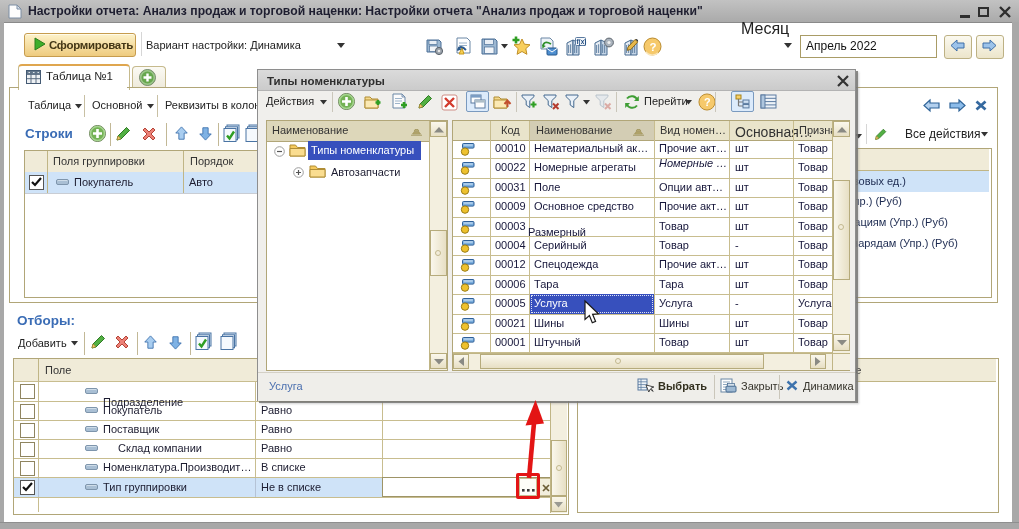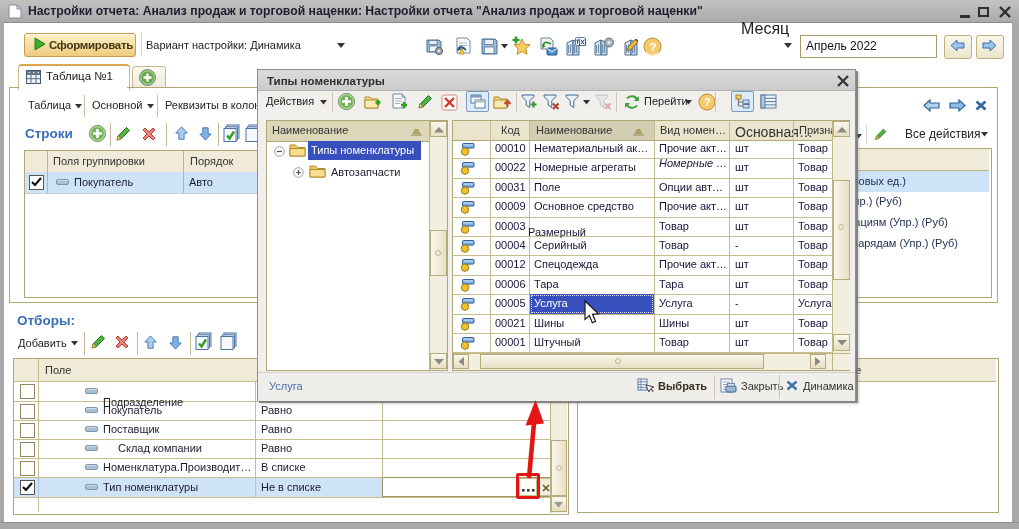--- a/index.html
+++ b/index.html
@@ -264,21 +264,21 @@
 <div class="tx" style="left:261px;top:461px;">В списке</div>
 
 <div class="ab hl" style="left:14px;top:478px;width:368px;height:19px;"></div>
 <div class="ab" style="left:38px;top:478px;width:1px;height:19px;background:#b5c3d6;"></div>
 <div class="ab" style="left:255px;top:478px;width:1px;height:19px;background:#b5c3d6;"></div>
 <div class="cb" style="left:20px;top:480px;border-color:#555;"></div>
 <svg class="ab" style="left:22px;top:482px" width="11" height="10">
     <path d="M1 5 L4 8 L10 1" stroke="#111" stroke-width="2.2" fill="none"></path>
   </svg>
 <div class="dash" style="left:85px;top:484px;"></div>
-<div class="tx" style="left:103px;top:481px;">Тип номенклатуры</div>
+<div class="tx" style="left:103px;top:481px;">Тип группировки</div>
 <div class="tx" style="left:261px;top:481px;">Не в списке</div>
 <div class="ab" style="left:382px;top:477px;width:168px;height:20px;background:#fff;border:1px solid #9e9466;box-sizing:border-box;"></div>
 <div class="ab" style="left:519px;top:478px;width:18px;height:18px;background:#fdfdf8;border:1px solid #c6bc92;box-sizing:border-box;"></div>
 <svg class="ab" style="left:522px;top:489px" width="13" height="3">
     <rect x="0" y="0" width="2.6" height="2.6" fill="#3a3a3a"></rect>
     <rect x="5" y="0" width="2.6" height="2.6" fill="#3a3a3a"></rect>
     <rect x="10" y="0" width="2.6" height="2.6" fill="#3a3a3a"></rect>
   </svg>
 <div class="ab" style="left:538px;top:478px;width:15px;height:18px;background:#f2eedd;border:1px solid #c6bc92;box-sizing:border-box;"></div>
 <svg class="ab" style="left:542px;top:484px" width="8" height="8">

